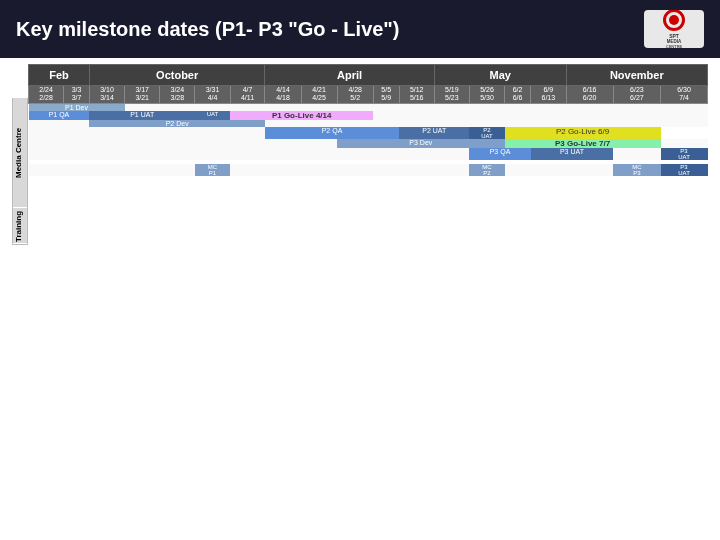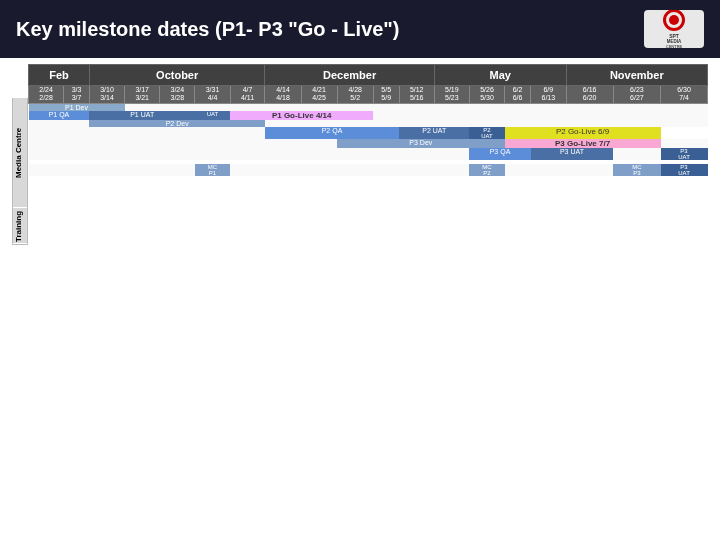--- a/index.html
+++ b/index.html
@@ -201,21 +201,21 @@
               </table>
         </td>
 
         <td>
           <table class="gantt-table inner-gantt">
 
             <thead>
               <tr class="month-header">
                 <th colspan="2">Feb</th>
                 <th colspan="5">October</th>
-                <th colspan="5">December</th>
+                <th colspan="5">April</th>
                 <th colspan="4">May</th>
                 <th colspan="5">November</th>
               </tr>
 
               <tr class="week-header">
                 <td><span class="week-label">2/24<br>2/28</span></td>
                 <td><span class="week-label">3/3<br>3/7</span></td>
                 <td><span class="week-label">3/10<br>3/14</span></td>
                 <td><span class="week-label">3/17<br>3/21</span></td>
                 <td><span class="week-label">3/24<br>3/28</span></td>
@@ -260,21 +260,21 @@
                 <td class="empty-cell" colspan="7"></td>
                 <td class="bar-qa" colspan="4">P2 QA</td>
                 <td class="bar-uat" colspan="2">P2 UAT</td>
                 <td class="bar-uat" colspan="1" style="font-size:6px;background:#3a5f95;">P2<br>UAT</td>
                 <td class="bar-go-live" colspan="4" style="background:#e0e020;color:#333;font-weight:normal;font-size:8px;">P2 Go-Live 6/9</td>
               </tr>
 
               <tr>
                 <td class="empty-cell" colspan="9"></td>
                 <td class="bar-dev" colspan="5">P3 Dev</td>
-                <td class="bar-go-live" colspan="4" style="background:#f9a8d4;color:#333;font-weight:bold;font-size:8px;">P3 Go-Live 7/7</td>
+                <td class="bar-go-live" colspan="4" style="background:#86efac;color:#333;font-weight:bold;font-size:8px;">P3 Go-Live 7/7</td>
                 <td class="empty-cell" colspan="1"></td>
               </tr>
 
               <tr>
                 <td class="empty-cell" colspan="13"></td>
                 <td class="bar-qa" colspan="2">P3 QA</td>
                 <td class="bar-uat" colspan="2">P3 UAT</td>
                 <td class="empty-cell" colspan="1"></td>
                 <td class="bar-uat" colspan="1" style="font-size:6px;background:#3a5f95;">P3<br>UAT</td>
               </tr>

